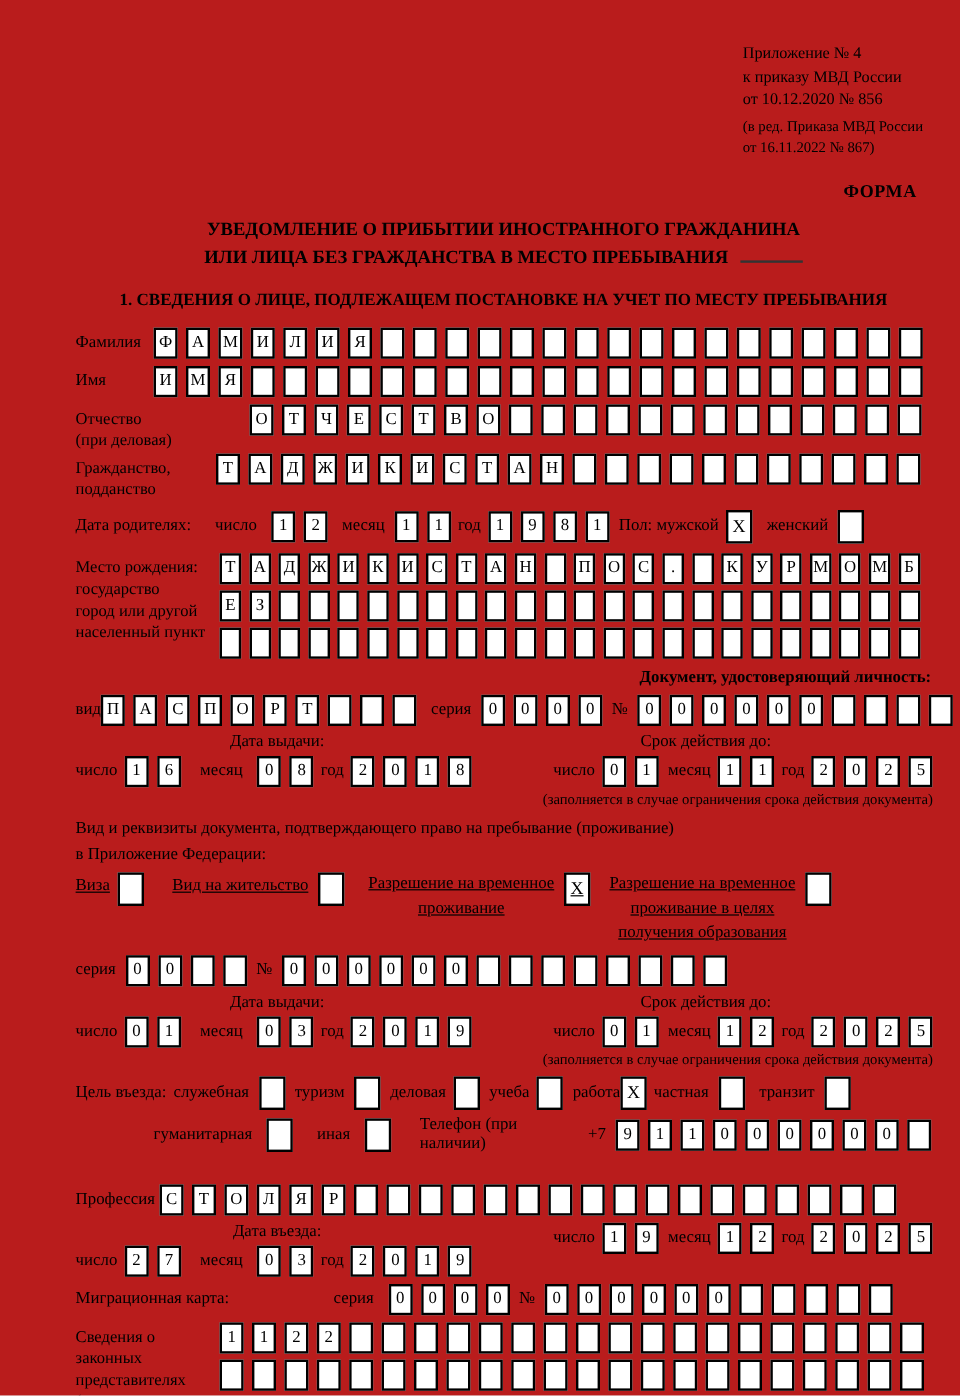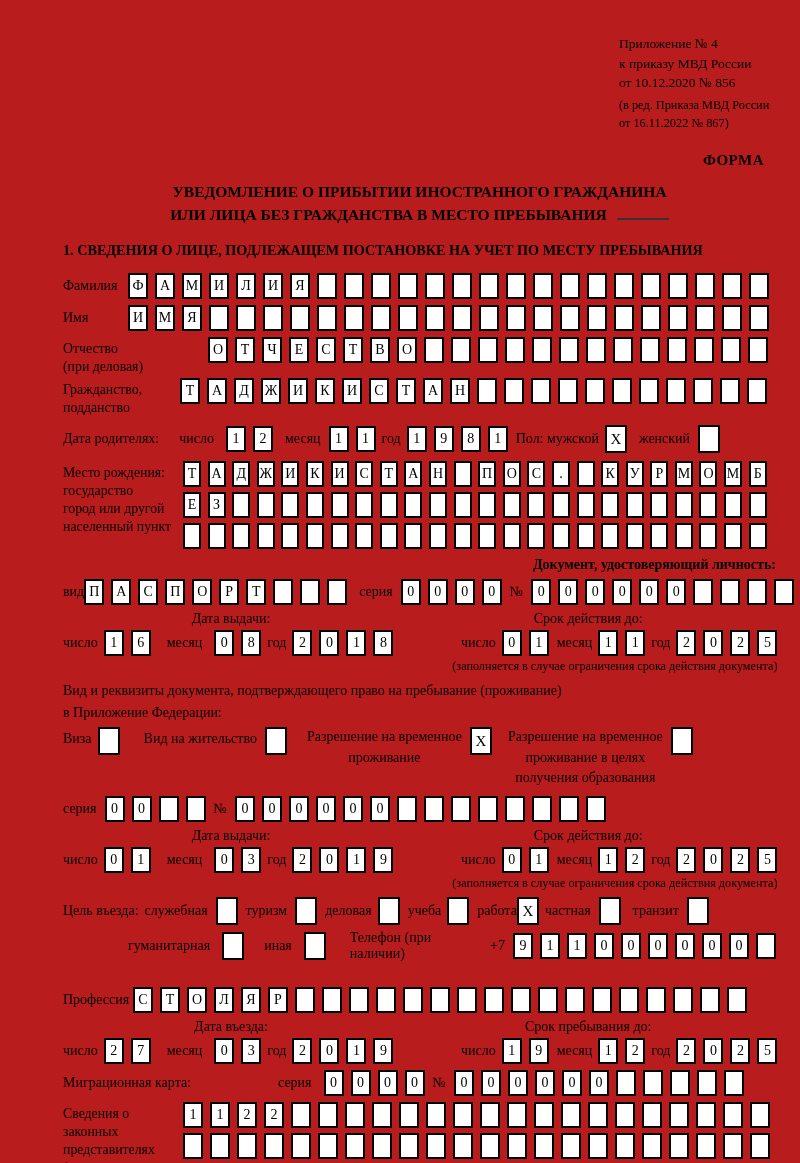--- a/index.html
+++ b/index.html
@@ -7,21 +7,21 @@
   body { font-family: "Liberation Serif", "DejaVu Serif", serif; color: #000; }
   .page {
     width: 800px; height: 1163px; background: #b91c1c; margin: 0 auto;
     padding: 34px 24px 16px 63px; overflow: hidden; position: relative;
   }
   .hdr { margin-left: 556px; width: 170px; font-size: 13.5px; line-height: 1.45; white-space: nowrap; }
   .hdr-sub { margin-left: 556px; width: 180px; font-size: 12.3px; line-height: 1.45; margin-top: 4px; white-space: nowrap; }
   .forma { text-align: right; font-weight: bold; font-size: 15px; padding-right: 12px; margin-top: 20px; letter-spacing: .5px; }
   .title { text-align: center; font-weight: bold; font-size: 15.5px; line-height: 1.45; margin-top: 12px; }
   .title-underline { display: inline-block; width: 52px; border-bottom: 2px solid #333; height: 14px; margin-left: 10px; }
-  .section-heading { font-weight: bold; font-size: 14.2px; margin-top: 16px; text-align: left; white-space: nowrap; }
+  .section-heading { font-weight: bold; font-size: 14.2px; margin-top: 16px; text-align: center; white-space: nowrap; }
   .form-body { margin-top: 14px; }
 
   .row { display: flex; align-items: flex-start; margin-bottom: 6px; }
   .row.vc { align-items: center; }
   .lbl { font-size: 14px; line-height: 1.3; padding-top: 4px; flex: none; }
   .lblcol { font-size: 13.8px; line-height: 1.3; flex: none; padding-top: 3px; }
   .w65 { width: 65px; } .w70 { width: 70px; } .w117 { width: 117px; } .w120 { width: 120px; } .w145 { width: 145px; } .w47 { width: 47px; }
 
   .cells { display: flex; flex: none; }
   .cell {
@@ -40,21 +40,21 @@
 
   .datepair { display: flex; margin-bottom: 6px; }
   .dp-left { width: 336px; flex: none; }
   .dp-right { flex: 1; }
   .dp-head { text-align: center; font-size: 14px; margin-bottom: 3px; }
   .dp-row { display: flex; align-items: center; }
   .dp-note { font-size: 12.2px; margin-top: 3px; white-space: nowrap; text-align: right; }
   .mr6 { margin-right: 6px; } .mr8 { margin-right: 8px; } .mr12 { margin-right: 12px; }
   .mr16 { margin-right: 16px; } .mr20 { margin-right: 20px; } .mr24 { margin-right: 24px; }
   .intro { font-size: 14px; line-height: 1.55; margin: 2px 0 4px 0; }
-  .permits { display: flex; align-items: flex-start; margin: 2px 0 8px 0; }
+  .permits { display: flex; align-items: flex-start; margin: 2px 0 8px 0; text-decoration: underline; }
   .permit-lines { text-align: center; font-size: 14px; line-height: 1.45; flex: none; }
   .plain { font-size: 14px; }
 </style>
 </head>
 <body>
 
 <div class="page">
 
   <div class="hdr">
     <div>Приложение № 4</div>
@@ -577,21 +577,20 @@
           <span class="plain mr6">год</span>
           <span class="cells">
               <span class="cell">2</span>
               <span class="cell">0</span>
               <span class="cell">1</span>
               <span class="cell">9</span>
             </span>
         </div>
       </div>
       <div class="dp-right">
-        <div class="dp-head">Срок пребывания до:</div>
         <div class="dp-row" style="padding-left:62px">
           <span class="plain mr6">число</span>
           <span class="cells mr8">
               <span class="cell">1</span>
               <span class="cell">9</span>
             </span>
           <span class="plain mr6">месяц</span>
           <span class="cells mr6">
               <span class="cell">1</span>
               <span class="cell">2</span>

